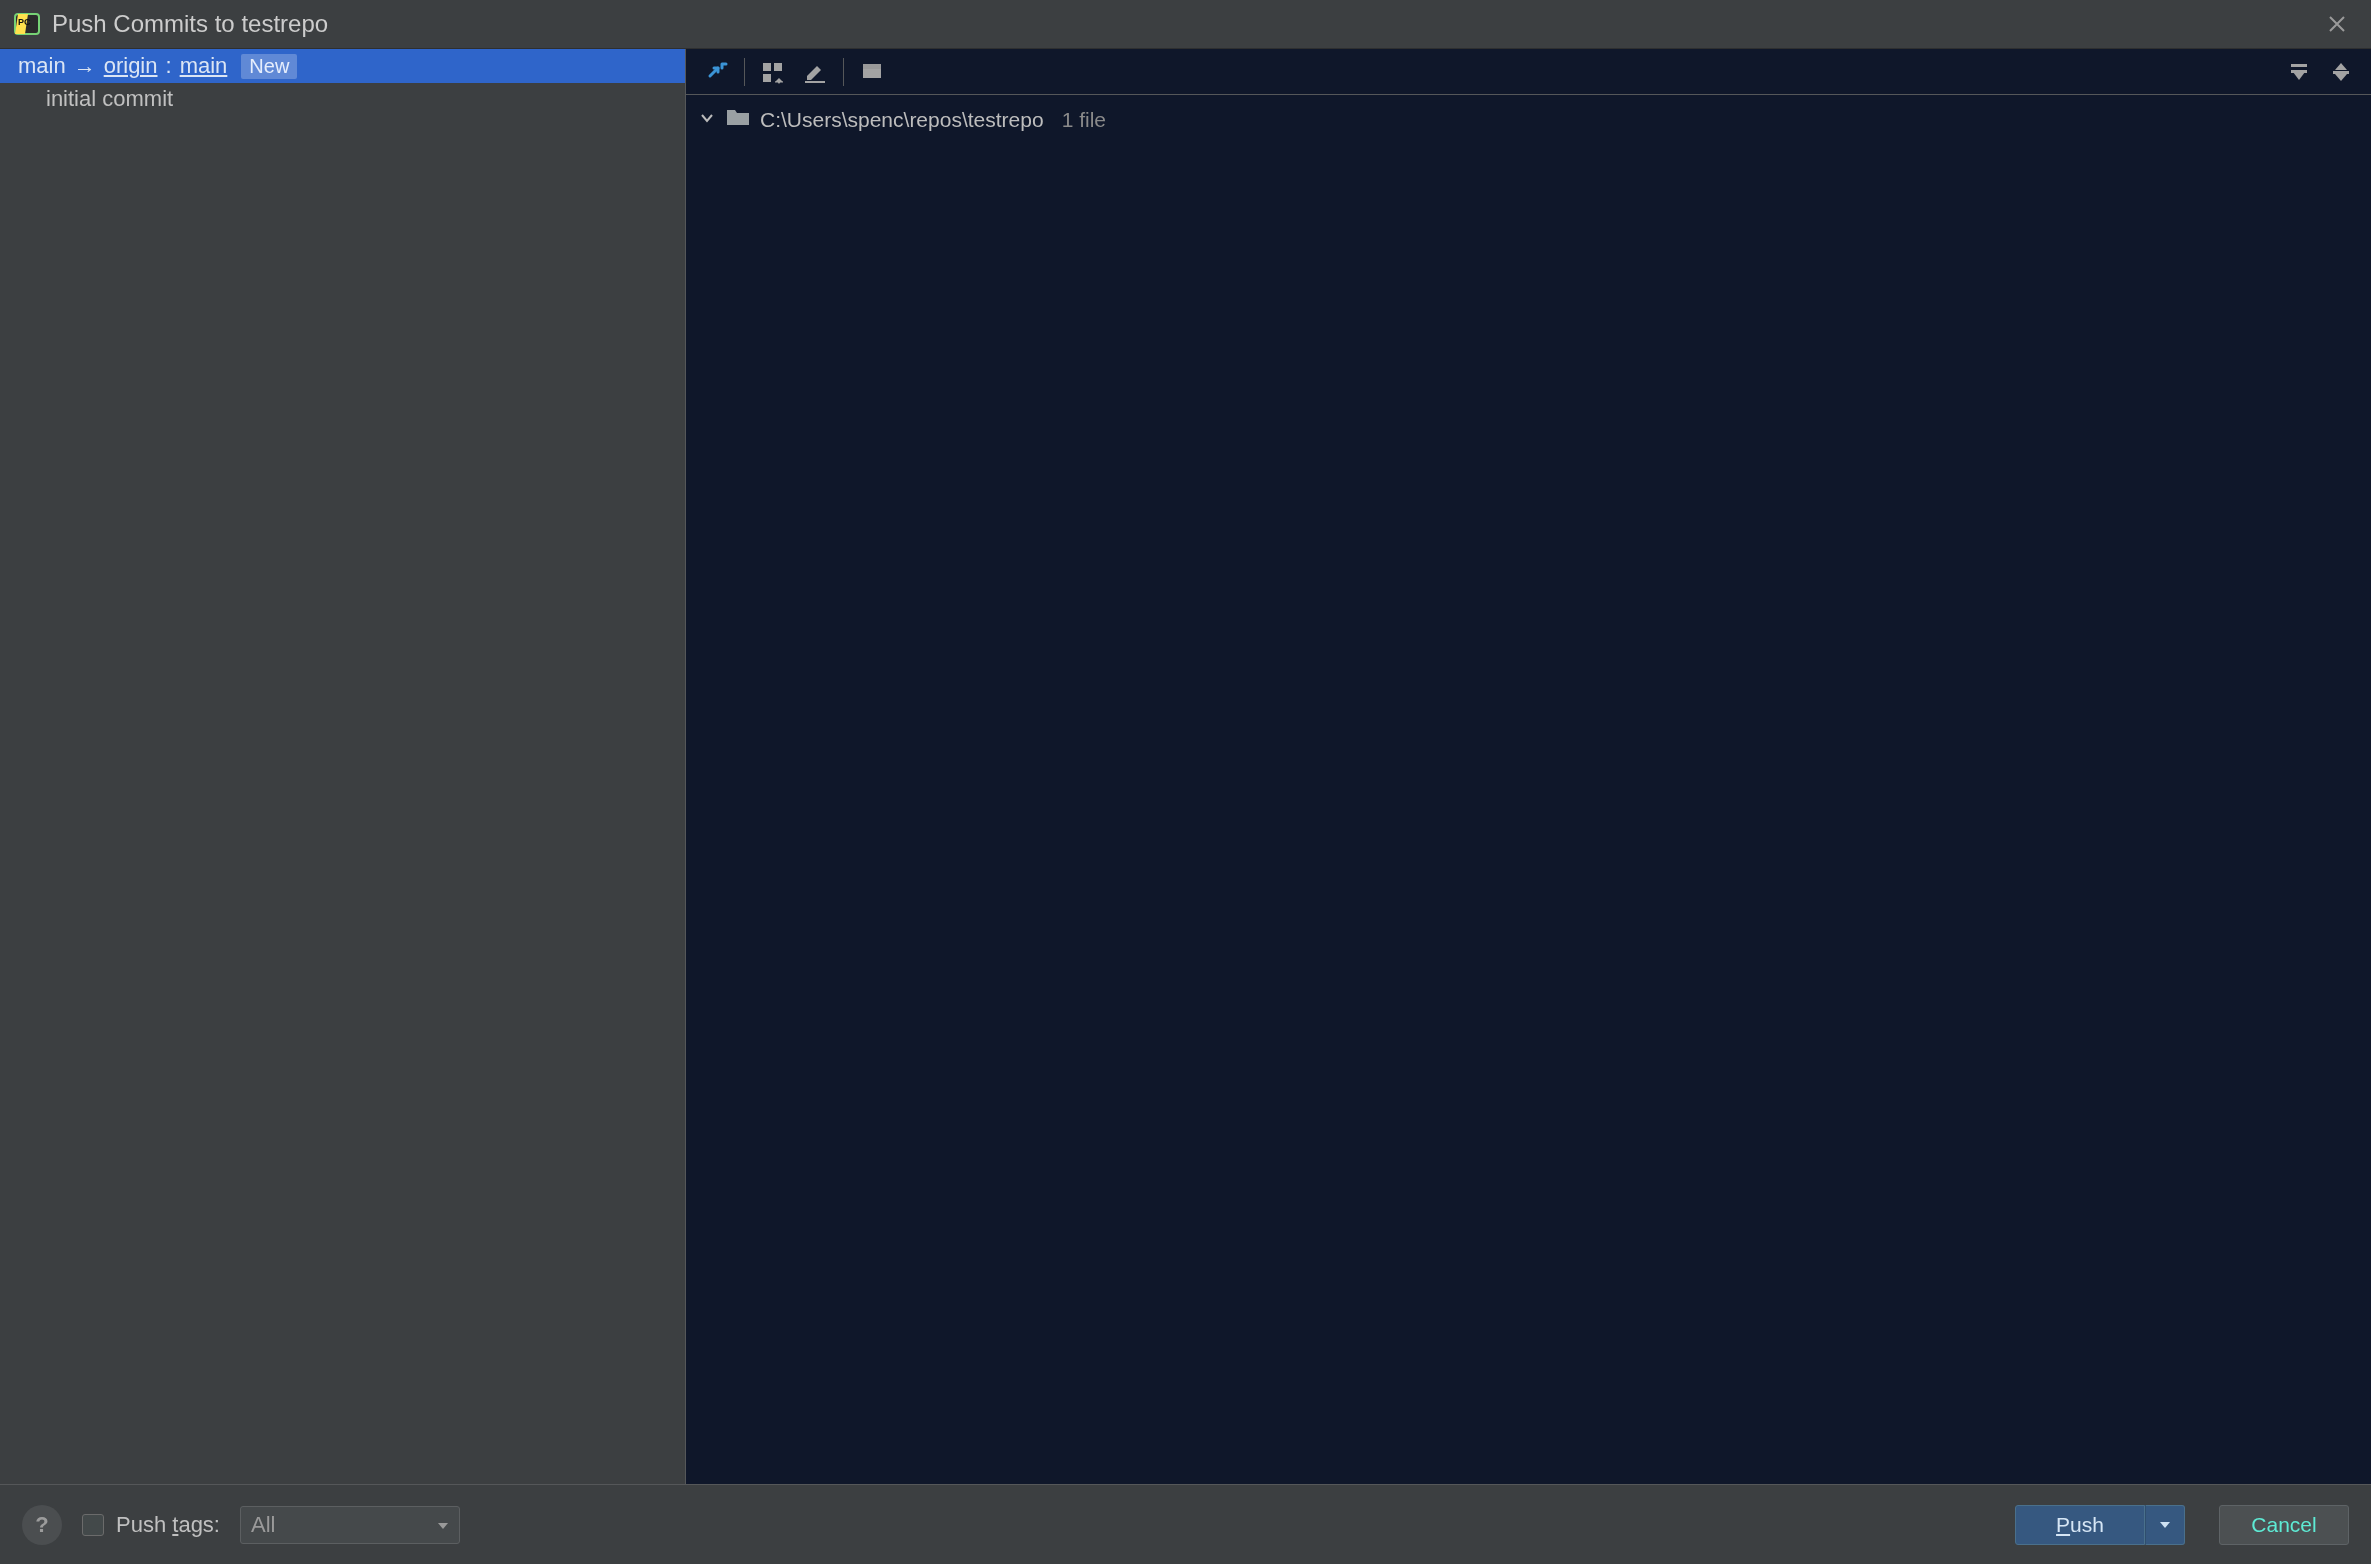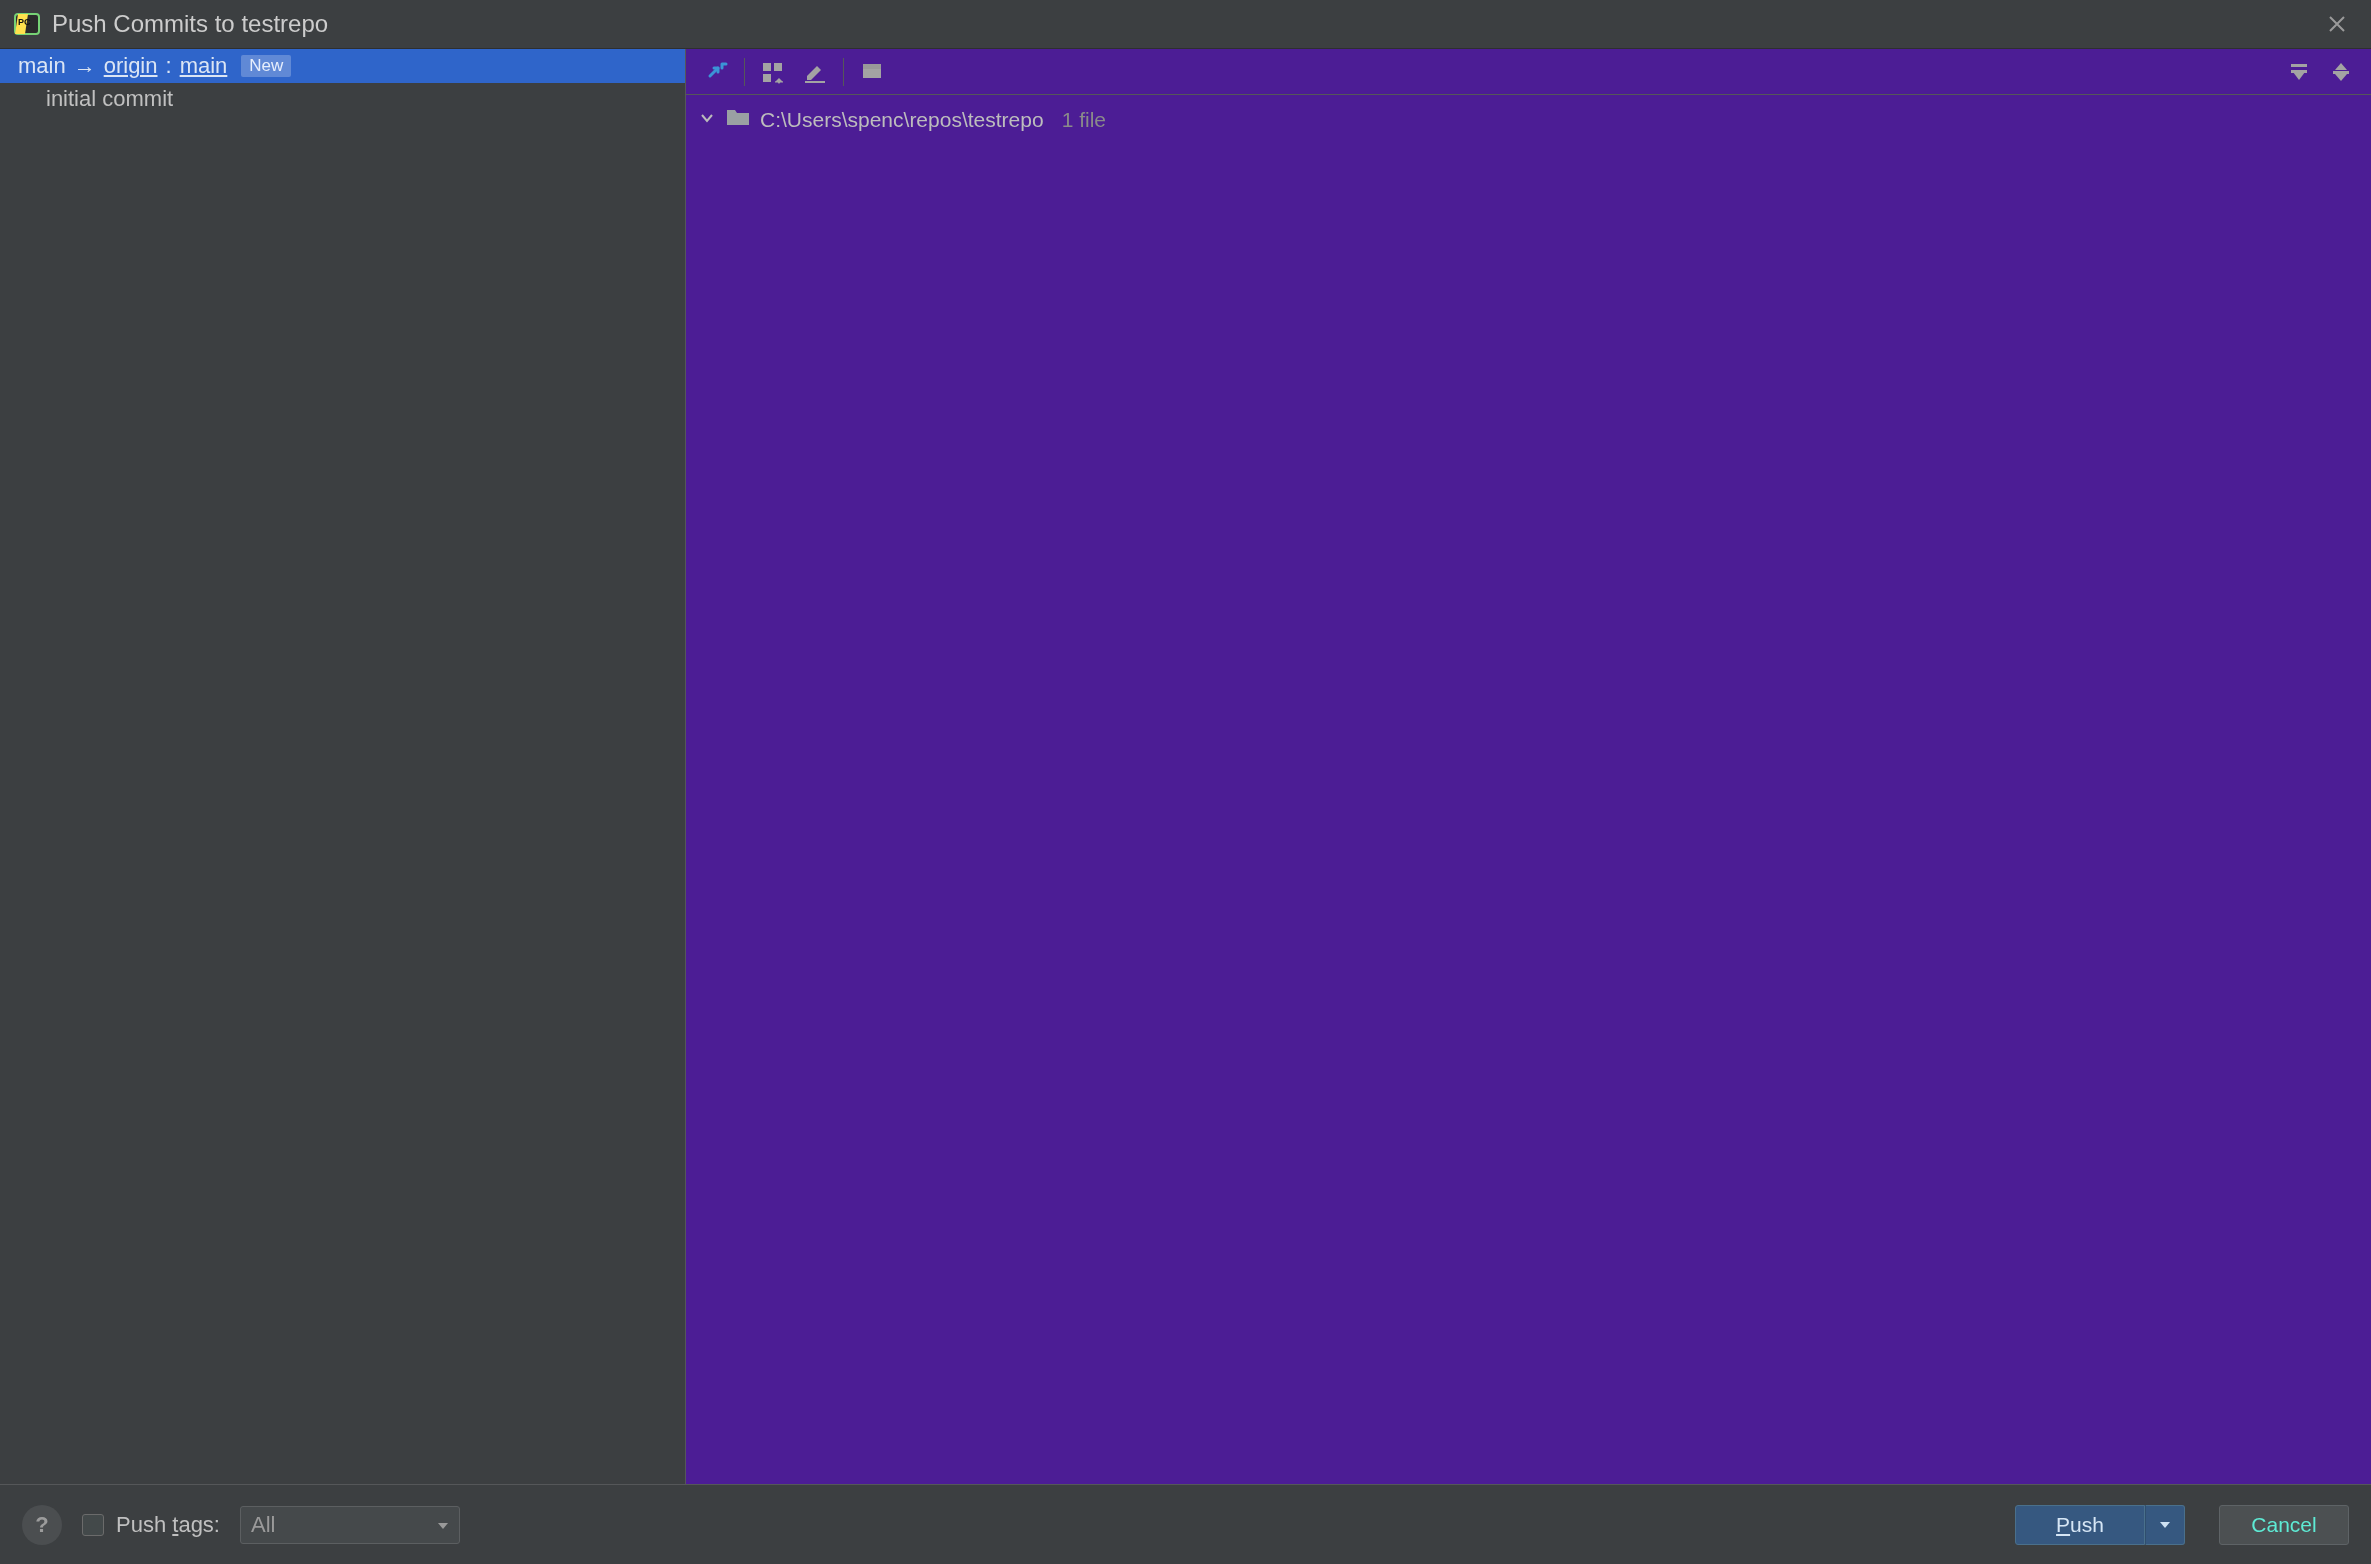--- a/index.html
+++ b/index.html
@@ -38,39 +38,39 @@
     border-top: 1px solid #2e2f30;
   }
   .left-pane {
     width: 686px;
     background: #3c3f41;
     border-right: 1px solid #555759;
     display:flex; flex-direction:column;
   }
   .right-pane {
     flex:1;
-    background: #4c1d95;
+    background: #0f172a;
     display:flex; flex-direction:column;
   }
 
   
   .branch-row {
     background: #2f65ca;
     color: #dbe5f4;
     padding: 4px 18px;
     display:flex; align-items:center;
     gap: 8px;
     font-size: 22px;
     height: 34px;
   }
   .branch-row .underline { text-decoration: underline; }
   .branch-row .badge {
     background: rgba(255,255,255,0.24);
     color: #e6eefc;
-    font-size: 17px;
+    font-size: 20px;
     padding: 1px 8px;
     border-radius: 2px;
     margin-left: 6px;
   }
   .commit-row {
     padding: 3px 18px 3px 46px;
     color: #c0c0c0;
     font-size: 22px;
   }
 

